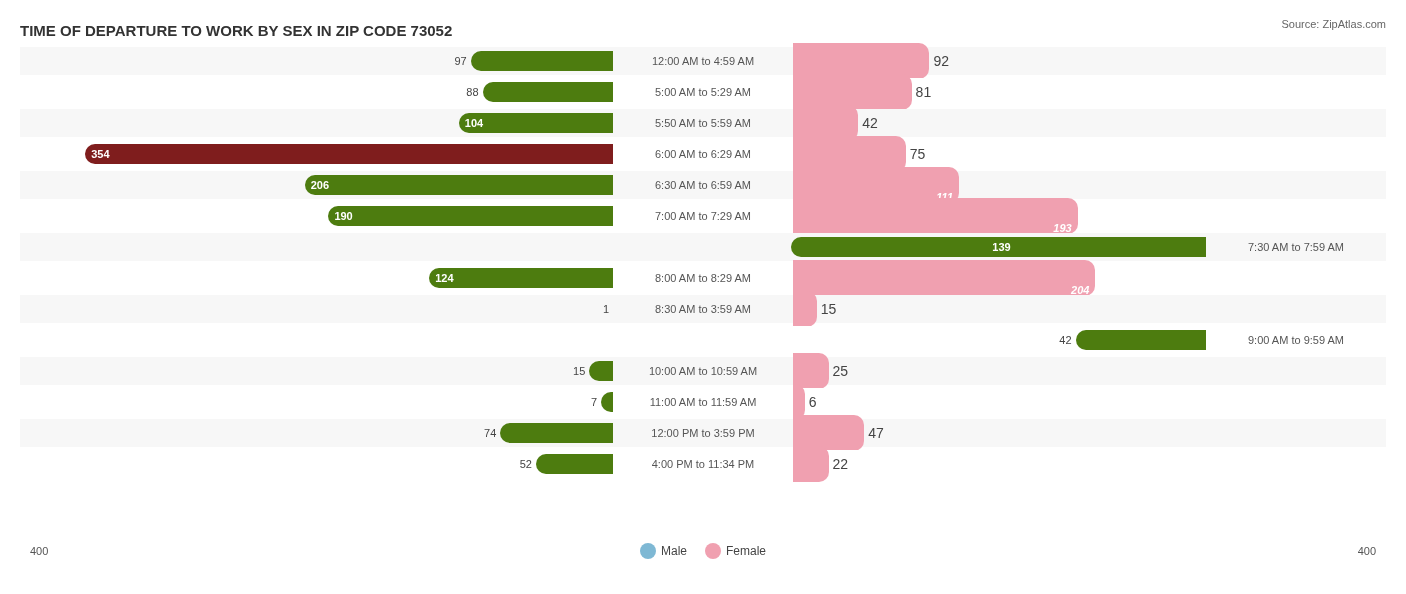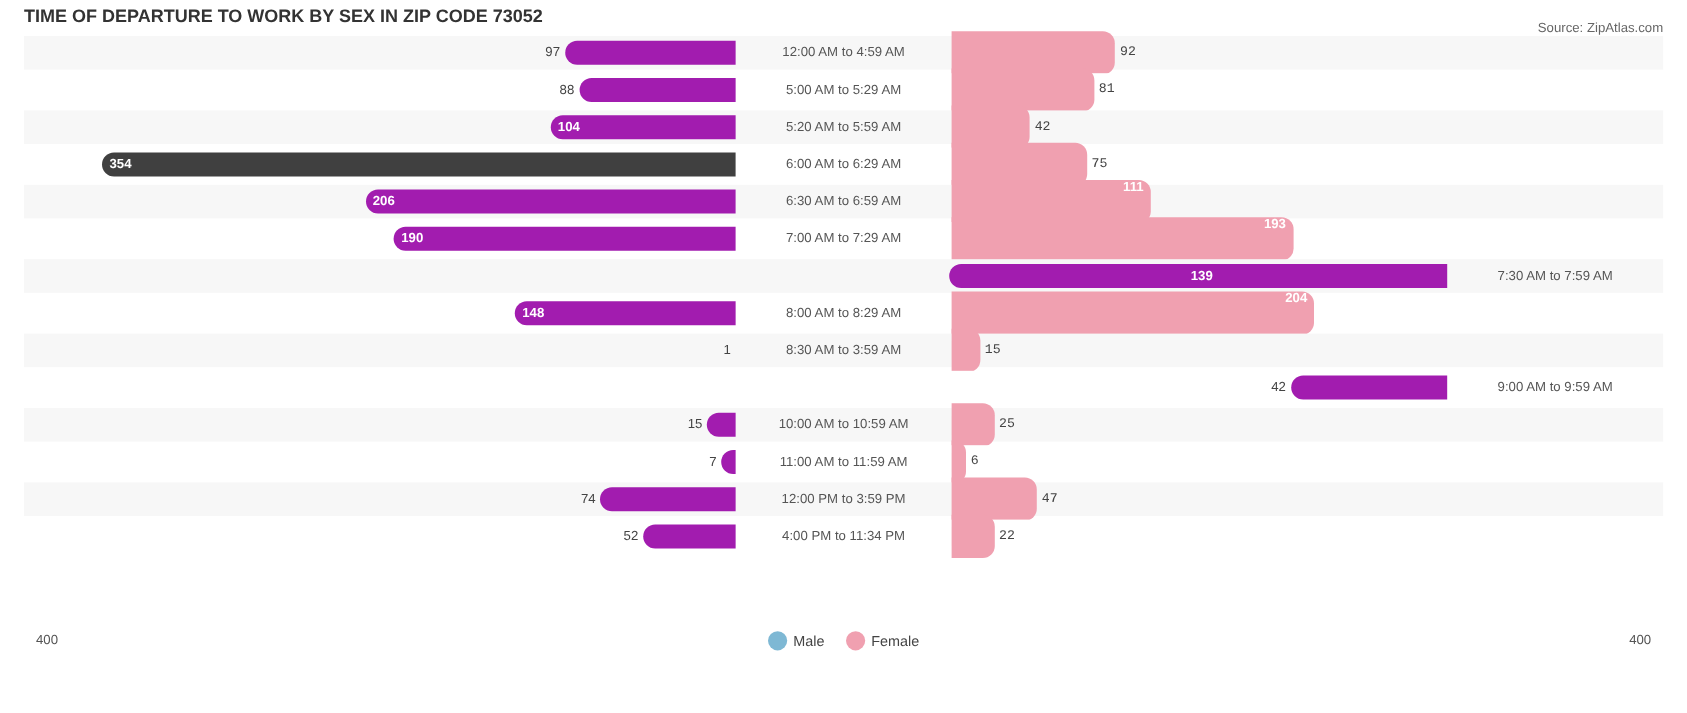--- a/index.html
+++ b/index.html
@@ -6,21 +6,21 @@
     body {
       background: #fff;
       font-family: Arial, sans-serif;
       width: 1406px;
       height: 594px;
       overflow: hidden;
     }
     .chart-container {
       width: 1406px;
       height: 594px;
-      padding: 5px 20px 30px 20px;
+      padding: 22px 20px 30px 20px;
       position: relative;
     }
     .chart-title {
       font-size: 15px;
       font-weight: bold;
       color: #333;
       margin-bottom: 8px;
     }
     .source {
       position: absolute;
@@ -70,55 +70,55 @@
     }
     .bar-right-area {
       flex: 1;
       display: flex;
       justify-content: flex-start;
       align-items: center;
       height: 20px;
       position: relative;
     }
     .bar-blue {
-      background: #a21caf;
+      background: #4d7c0f;
       height: 20px;
       border-radius: 10px 0 0 10px;
       display: flex;
       align-items: center;
       justify-content: flex-start;
       position: relative;
     }
     .bar-blue.max-val {
-      background: #404040;
+      background: #7f1d1d;
     }
     .bar-pink {
       background: #f0a0b0;
       height: 36px;
       border-radius: 0 10px 10px 0;
       display: flex;
-      align-items: flex-start;
+      align-items: flex-end;
       justify-content: flex-end;
       position: relative;
+      font-style: italic;
     }
     .bar-pink.max-val {
       background: #e87898;
     }
     .val-left {
       font-size: 11px;
       color: #444;
       margin-right: 4px;
       white-space: nowrap;
     }
     .val-right {
-      font-size: 11px;
+      font-size: 14px;
       color: #444;
       margin-left: 4px;
       white-space: nowrap;
-      font-family: Liberation Mono, monospace;
     }
     .val-inside-left {
       font-size: 11px;
       color: #fff;
       font-weight: bold;
       margin-left: 6px;
       white-space: nowrap;
     }
     .val-inside-right {
       font-size: 11px;
@@ -188,21 +188,21 @@
           <div class="bar-pink" style="width: 20%;"></div>
           <span class="val-right">81</span>
         </div>
       </div>
       <div class="row">
         <div class="bar-left-area">
           <div class="bar-blue" style="width: 26%;">
             <span class="val-inside-left">104</span>
           </div>
         </div>
-        <div class="center-area">5:20 AM to 5:59 AM</div>
+        <div class="center-area">5:50 AM to 5:59 AM</div>
         <div class="bar-right-area">
           <div class="bar-pink" style="width: 11%;"></div>
           <span class="val-right">42</span>
         </div>
       </div>
       <div class="row">
         <div class="bar-left-area">
           <div class="bar-blue max-val" style="width: 89%;">
             <span class="val-inside-left">354</span>
           </div>
@@ -243,21 +243,21 @@
         <div class="bar-left-area">
           <div class="bar-blue" style="width: 35%; justify-content: center;">
             <span class="val-inside-left">139</span>
           </div>
         </div>
         <div class="center-area">7:30 AM to 7:59 AM</div>
       </div>
       <div class="row">
         <div class="bar-left-area">
           <div class="bar-blue" style="width: 31%;">
-            <span class="val-inside-left">148</span>
+            <span class="val-inside-left">124</span>
           </div>
         </div>
         <div class="center-area">8:00 AM to 8:29 AM</div>
         <div class="bar-right-area">
           <div class="bar-pink" style="width: 51%;">
             <span class="val-inside-right">204</span>
           </div>
         </div>
       </div>
       <div class="row">

